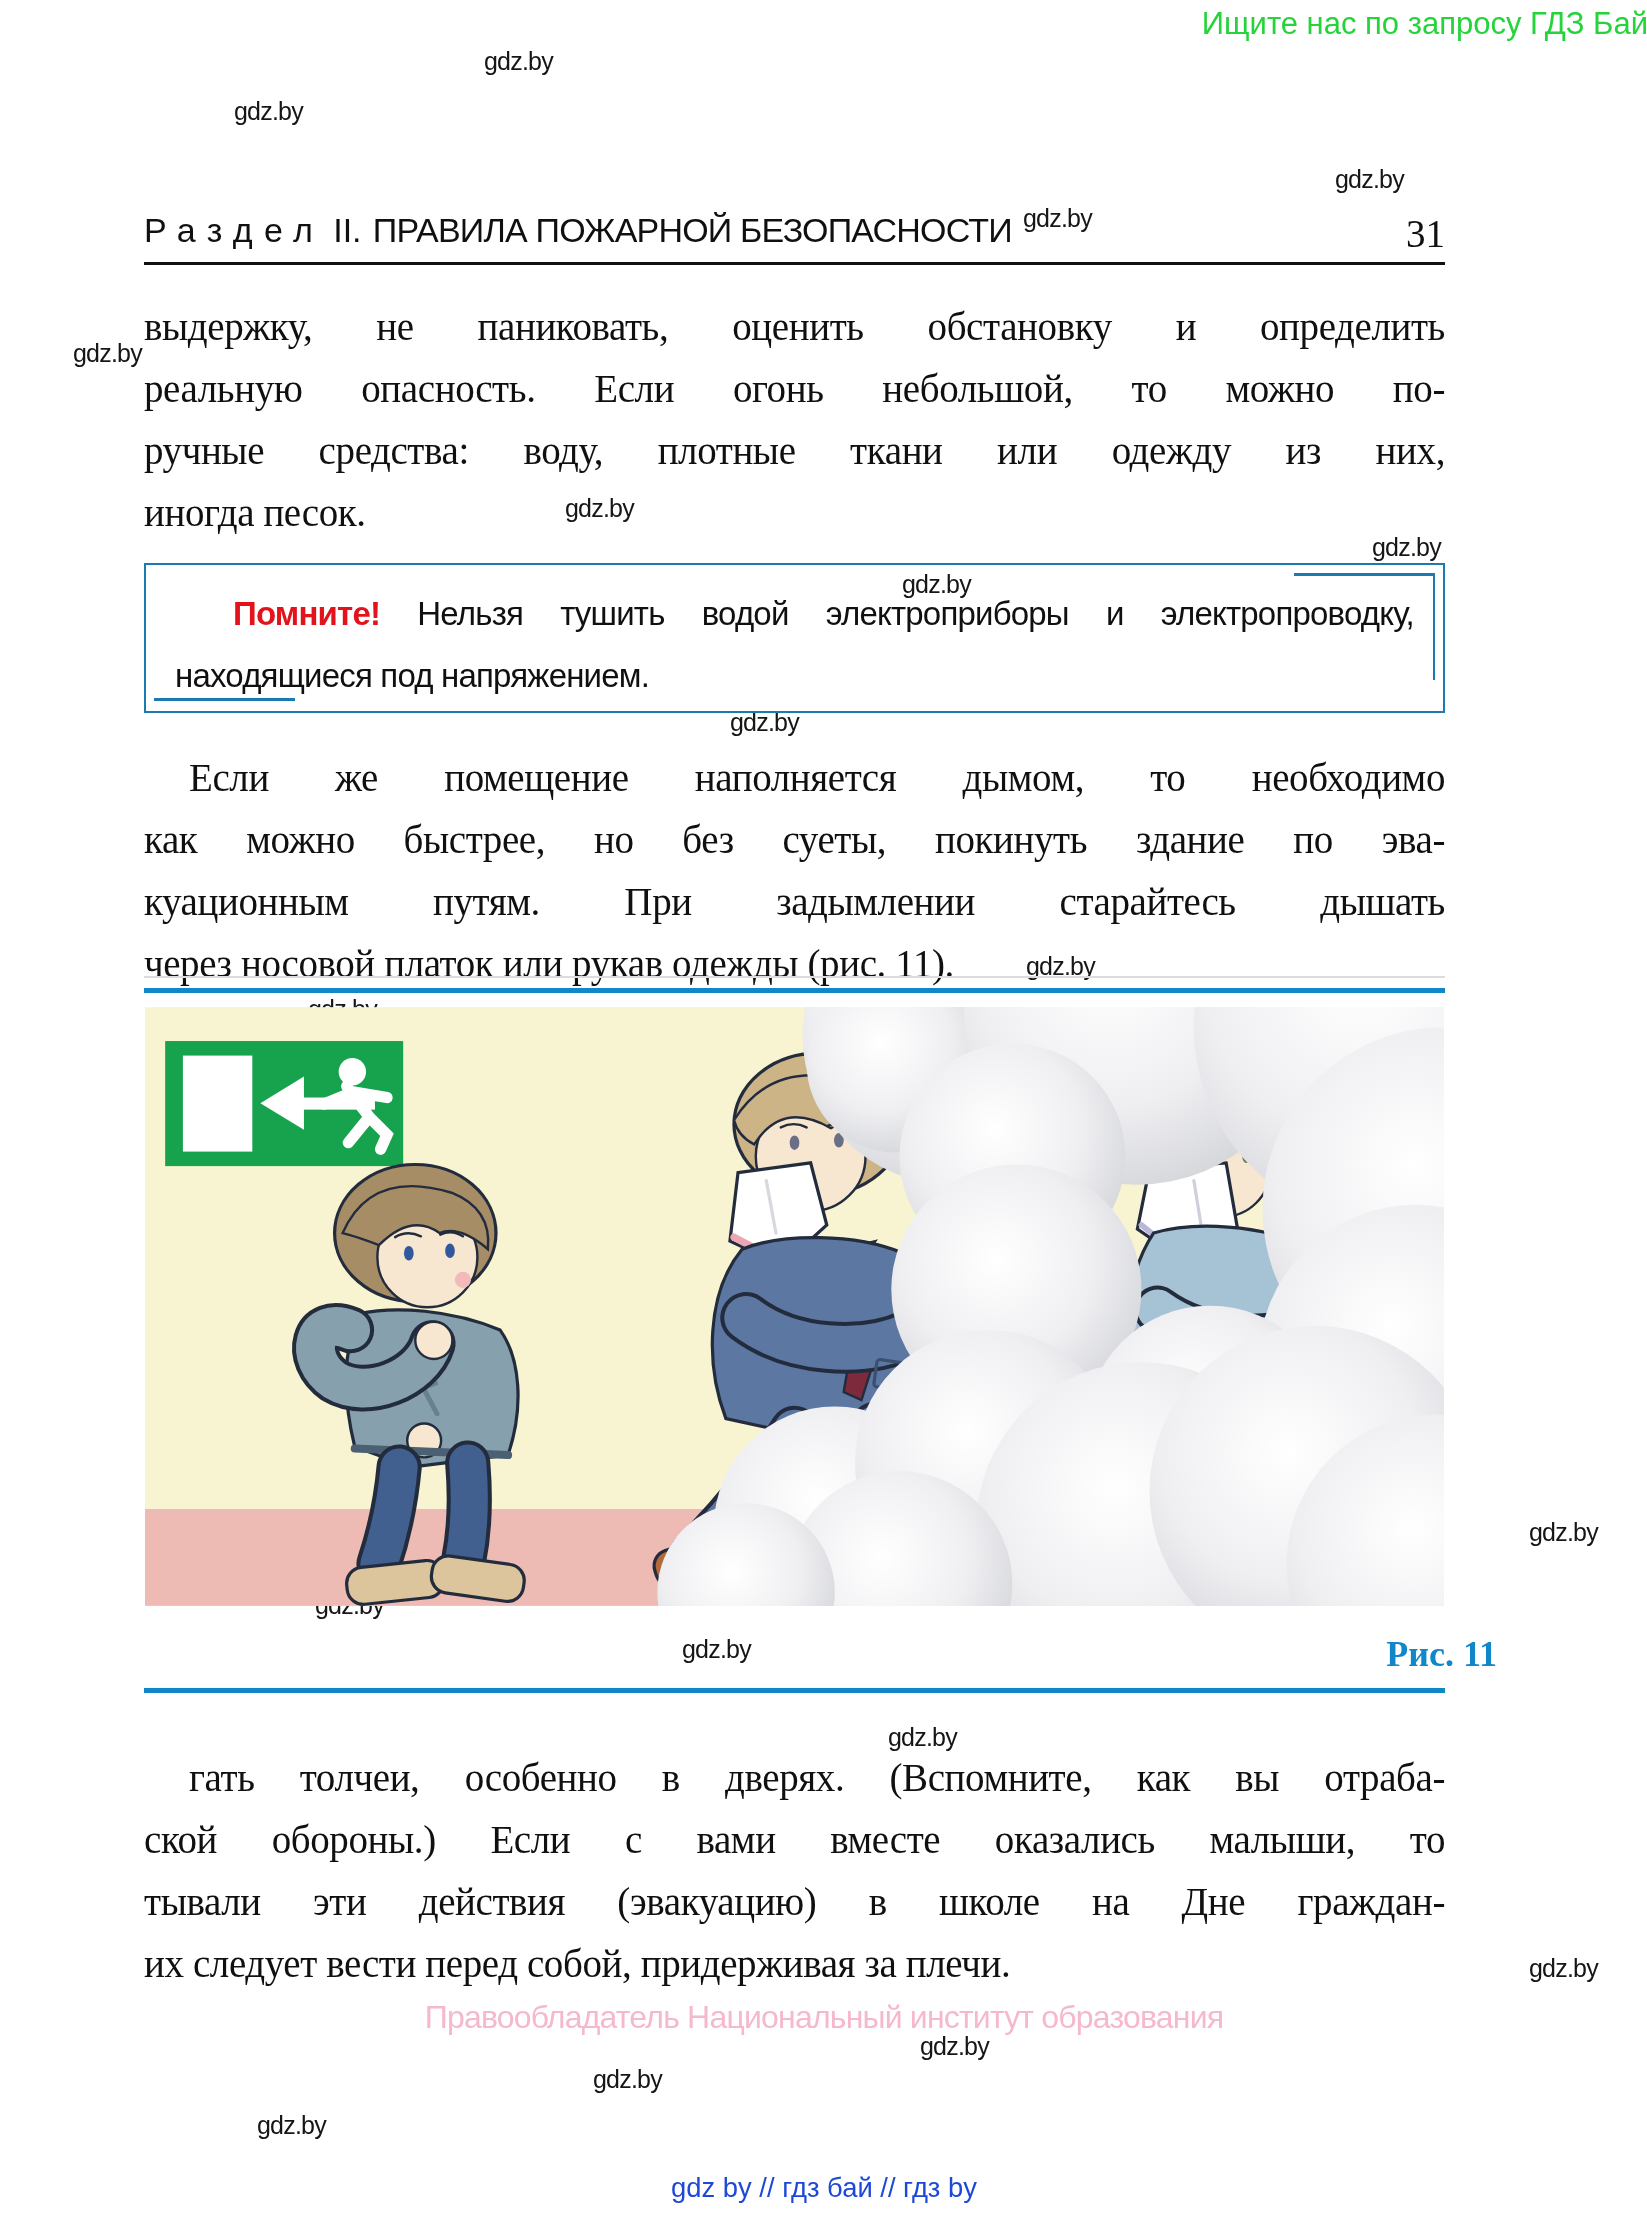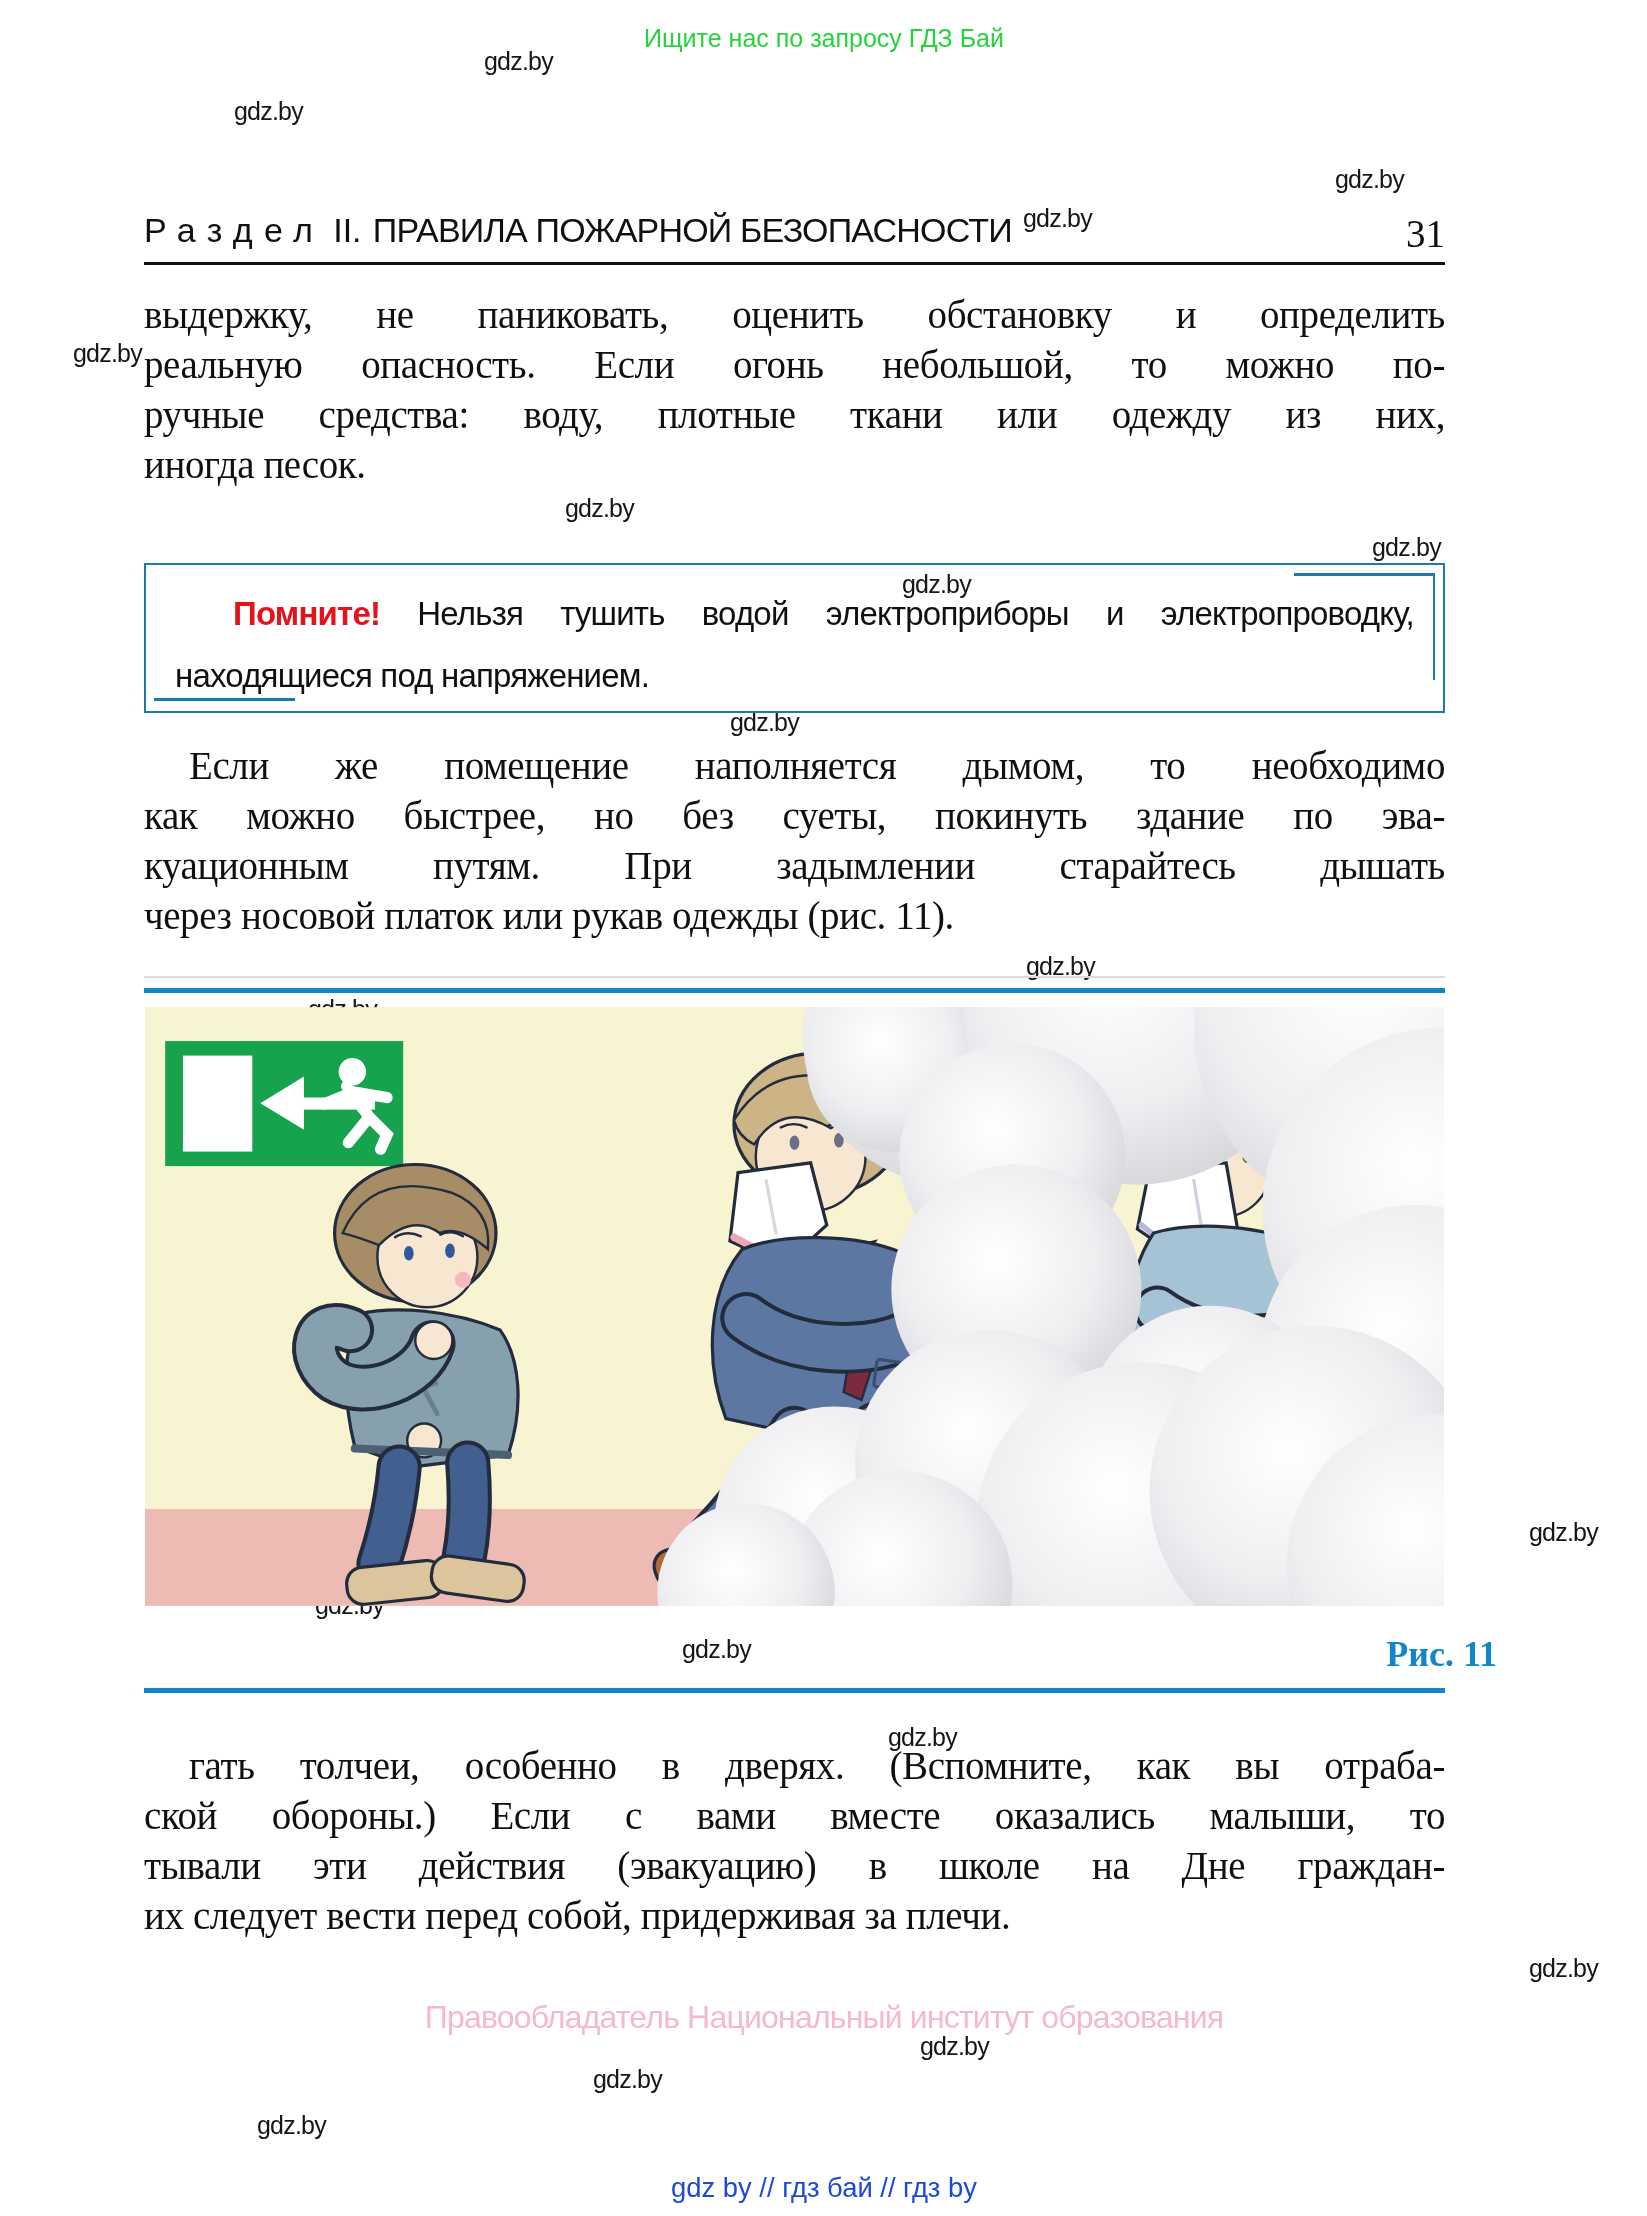--- a/index.html
+++ b/index.html
@@ -17,24 +17,24 @@
   body{
     position:relative;
     width:1648px;height:2216px;
     overflow:hidden;
     font-family:"Liberation Serif", serif;
     color:var(--text-black);
   }
   .abs{position:absolute;}
   
   .banner{
-    top:24px;left:0;width:100%;
-    text-align:center;
-    font-family:"Liberation Sans", sans-serif;
-    font-size:25px;
+    top:6px;left:0;width:100%;
+    text-align:right;
+    font-family:"Liberation Sans", sans-serif;
+    font-size:31px;
     color:var(--banner-green);
   }
   
   .wm{
     font-family:"Liberation Sans", sans-serif;
     font-size:25px;
     color:#161616;
     letter-spacing:-0.8px;
     white-space:nowrap;
   }
@@ -53,21 +53,21 @@
     font-size:39px;
   }
   .rule-black{left:144px;width:1301px;height:3.2px;background:var(--rule-black);}
   
   .para{
     left:144px;width:1301px;
     font-size:39px;line-height:50px;
     color:var(--text-black);
     letter-spacing:-0.4px;
   }
-  .para .jl{text-align:justify;text-align-last:justify;white-space:normal;}
+  .para .jl{text-align:justify;text-align-last:justify;white-space:normal;margin-top:12px;}
   .para .jl.last{text-align-last:left;}
   .para.indent-first .jl:first-child{text-indent:45px;}
   
   .reminder{
     left:144px;top:563px;width:1301px;height:150px;
     border:2.4px solid var(--box-border);
     font-family:"Liberation Sans", sans-serif;
     font-size:33px;line-height:62px;
     padding:18px 29px 16px 29px;
     letter-spacing:-0.8px;

